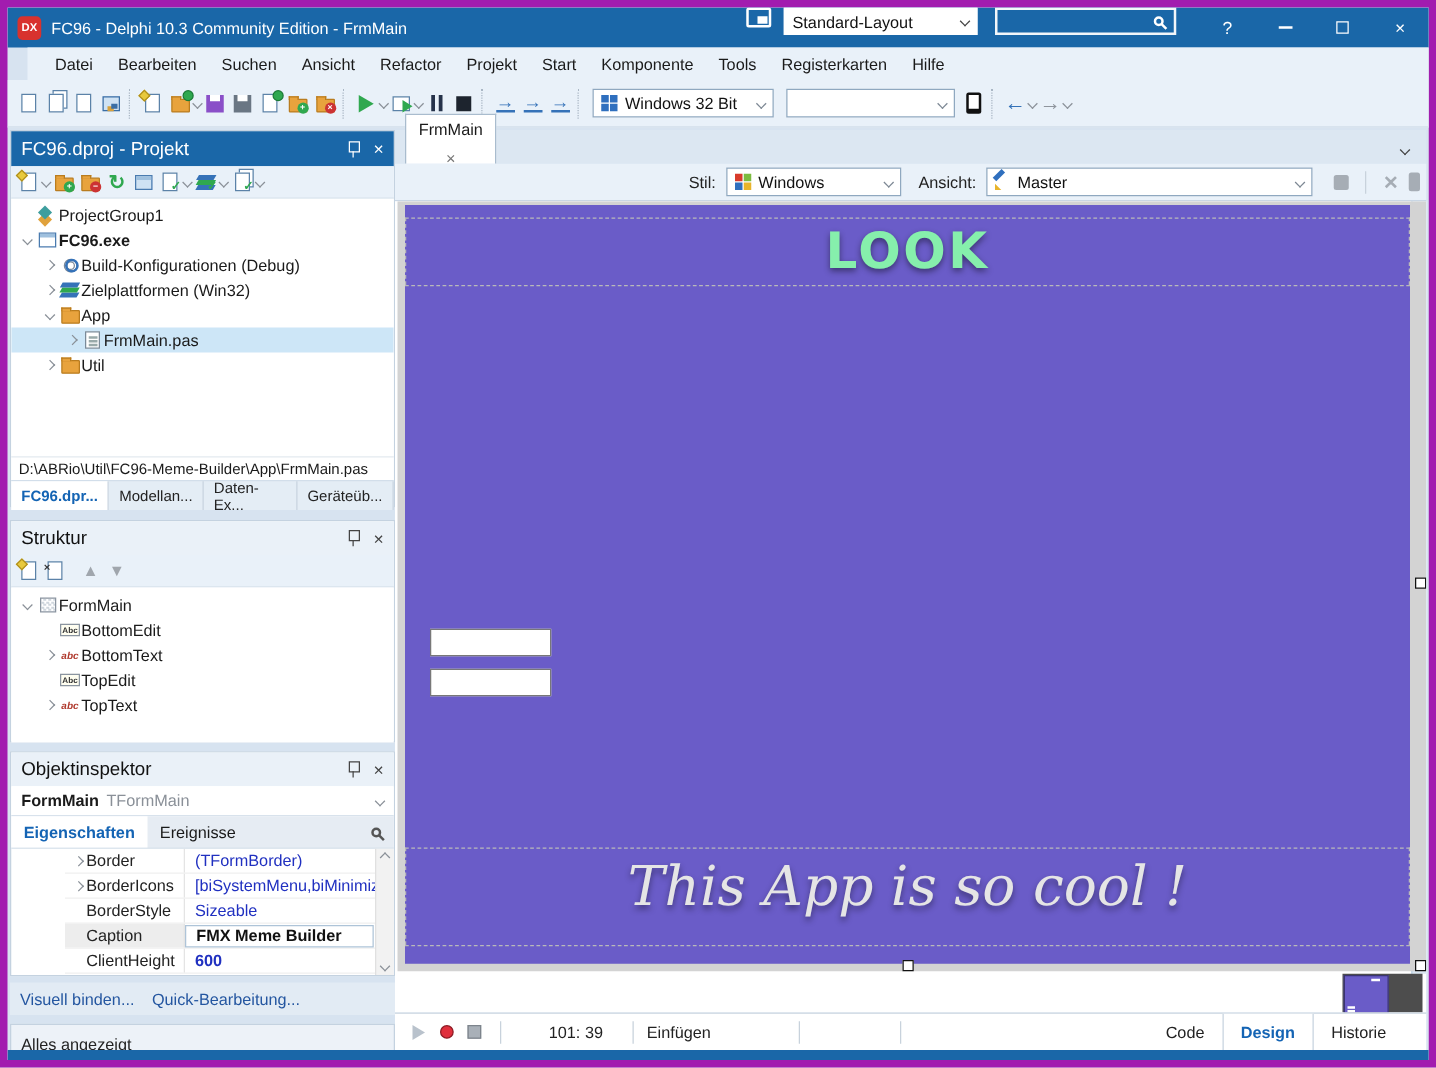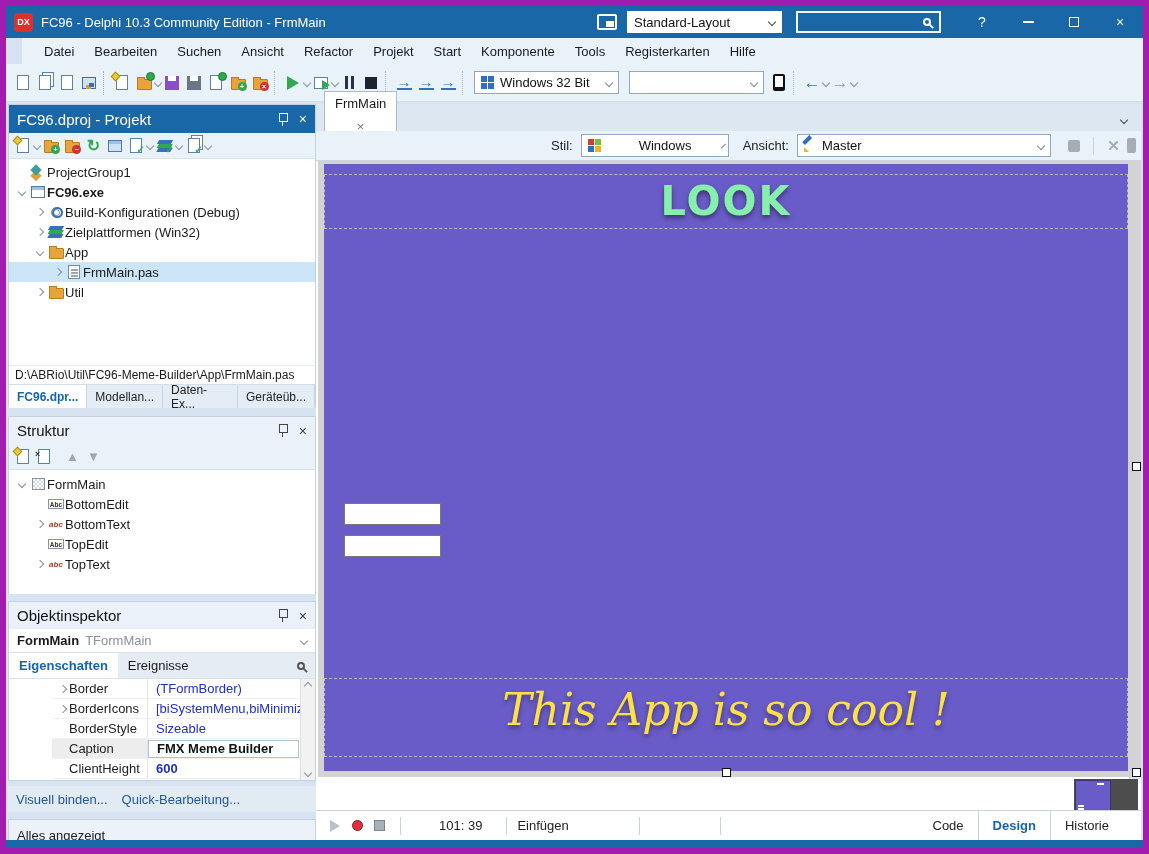--- a/index.html
+++ b/index.html
@@ -3,21 +3,21 @@
 <meta charset="utf-8">
 <style>
   * { margin:0; padding:0; box-sizing:border-box; }
   html,body { width:1149px; height:854px; font-family:"Liberation Sans", sans-serif; }
   .win { position:relative; width:1149px; height:854px; background:#D7E3F0; border:6px solid #a21caf; overflow:hidden; font-size:13px; color:#1a1a1a; }
 
   
   .titlebar { position:absolute; left:0; top:0; right:0; height:32px; background:#1A67A8; display:flex; align-items:center; color:#fff; }
   .dxlogo { width:19px; height:19px; margin-left:8px; background:#D8322E; border-radius:4px; color:#fff; font-size:9px; font-weight:bold; display:flex; align-items:center; justify-content:center; }
   .wtitle { margin-left:8px; font-size:13px; }
-  .tb-right { margin-left:auto; display:flex; align-items:center; height:100%; }
+  .tb-right { margin-left:auto; display:flex; height:100%; }
   .layout-ic { width:20px; height:16px; border:2px solid #fff; border-radius:2px; position:relative; margin-right:10px; }
   .layout-ic::after { content:""; position:absolute; right:1px; bottom:1px; width:8px; height:6px; background:#fff; }
   .layout-select { width:155px; height:22px; background:#fff; border:1px solid #fff; color:#111; display:flex; align-items:center; padding:0 6px; margin-right:14px; }
   .layout-select .chev { margin-left:auto; }
   .tb-search { width:145px; height:22px; border:2px solid #f2f6fa; display:flex; align-items:center; justify-content:flex-end; padding-right:8px; margin-right:18px; }
   .mag { width:8px; height:8px; border:2px solid #fff; border-radius:50%; position:relative; }
   .mag::after { content:""; position:absolute; width:6px; height:2px; background:#fff; transform:rotate(45deg); right:-5px; bottom:-3px; }
   .mag.dark { border-color:#555; } .mag.dark::after { background:#555; }
   .cap-btn { width:46px; height:32px; display:flex; align-items:center; justify-content:center; font-size:14px; }
   .min-glyph { width:11px; height:2px; background:#fff; }
@@ -134,21 +134,21 @@
   .gblob.tall { width:9px; height:15px; }
   .gx { font-size:15px; font-weight:bold; }
 
   .design { position:absolute; left:310px; top:155px; right:2px; bottom:38px; background:#fff; overflow:hidden; }
   .design-right-strip { position:absolute; right:0; top:0; width:12px; height:618px; background:#D9E6F2; border-left:1px solid #9FC; border-left-color:#BBD2E6; }
   .designer { position:absolute; left:2px; top:0; width:823px; height:616px; background:#D3D3D3; }
   .form { position:absolute; left:6px; top:3px; width:804px; height:607px; background:#6A5CC8; }
   .dashline { position:absolute; left:0; right:0; border-top:1px dashed #B9B9B9; height:0; }
   .dashside { position:absolute; top:0; bottom:0; border-left:1px dashed #B9B9B9; width:0; }
   .meme-top { position:absolute; left:0; right:0; top:14px; text-align:center; color:#86efac; font-family:"DejaVu Sans", sans-serif; font-weight:800; font-size:40px; letter-spacing:2px; text-shadow:0 3px 5px rgba(0,0,0,.45); }
-  .meme-bottom { position:absolute; left:0; right:0; top:520px; text-align:center; color:#fde047; font-family:"DejaVu Serif", serif; font-style:italic; font-size:44px; text-shadow:0 3px 5px rgba(0,0,0,.4); }
+  .meme-bottom { position:absolute; left:0; right:0; top:520px; text-align:center; color:#e5e5e5; font-family:"DejaVu Serif", serif; font-style:italic; font-size:44px; text-shadow:0 3px 5px rgba(0,0,0,.4); }
   .editbox-w { position:absolute; left:20px; width:97px; height:22px; background:#fff; border:1.5px solid #787878; }
   .handle { position:absolute; width:9px; height:9px; background:#fff; border:1.5px solid #111; }
   .minimap { position:absolute; left:758px; top:618px; width:64px; height:34px; background:#4D4D4D; }
   .minimap .mm-form { position:absolute; left:1px; top:1px; width:36px; height:31px; background:#6A5CC8; border:1px solid #3a3470; }
   .minimap .mm-form::before { content:""; position:absolute; left:2px; bottom:3px; width:6px; height:2px; background:#fff; box-shadow:0 3px 0 #fff; }
   .minimap .mm-form::after { content:""; position:absolute; right:6px; top:2px; width:7px; height:2px; background:#fff; }
 
   .edstatus { position:absolute; left:310px; bottom:8px; right:2px; height:30px; background:#fff; border-top:1px solid #C8D4E0; display:flex; align-items:center; font-size:13px; color:#222; }
   .vdiv { width:1px; height:18px; background:#C8D2DC; margin:0 10px; }
   .playoutline { width:0; height:0; border-left:10px solid #B9C2CC; border-top:6px solid transparent; border-bottom:6px solid transparent; }
@@ -565,21 +565,21 @@
   <div class="edtabrow">
     <span class="edtab">
       <span>FrmMain</span>
       <span class="edtab-close">×</span>
     </span>
     <span class="rchev chev"></span>
   </div>
 
   <div class="stylebar">
     <span class="lab" style="margin-left:235px;">Stil:</span>
-    <span class="combo" style="width:148px; margin-left:8px;gap:32px;">
+    <span class="combo" style="width:148px; margin-left:8px;">
       <span class="winlogo xp">
           <span></span>
           <span></span>
           <span></span>
           <span></span>
         </span>
       <span>Windows</span>
       <span class="chev"></span>
     </span>
     <span class="lab" style="margin-left:14px;">Ansicht:</span>

